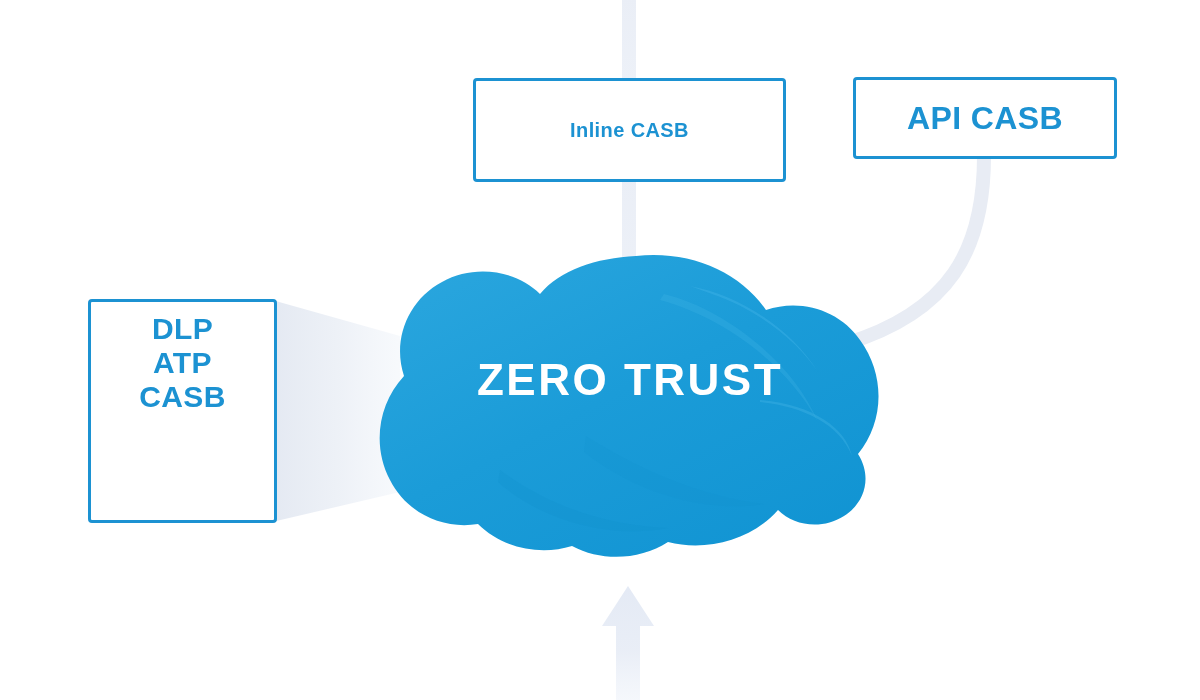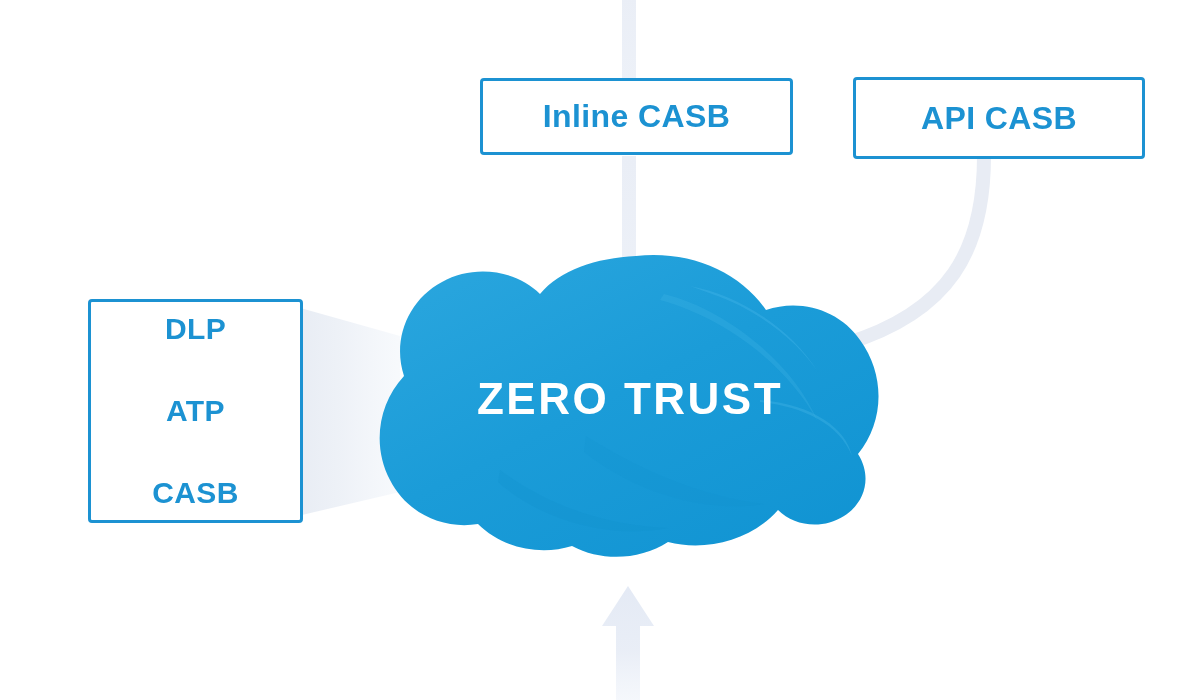--- a/index.html
+++ b/index.html
@@ -45,53 +45,52 @@
     justify-content: center;
     color: #1C92D2;
     font-weight: bold;
     letter-spacing: 0.4px;
   }
 
   #box-inline-casb {
     left: 473px;
     top: 78px;
     width: 313px;
-    height: 77px;
-    font-size: 32px;
-    margin-left: 7px;
+    height: 104px;
+    font-size: 20px;
   }
 
   #box-api-casb {
     left: 853px;
     top: 77px;
-    width: 292px;
+    width: 264px;
     height: 82px;
     font-size: 32px;
   }
 
   #box-security-services {
     left: 88px;
     top: 299px;
-    width: 215px;
+    width: 189px;
     height: 224px;
     font-size: 30px;
-    justify-content: space-between;
+    justify-content: flex-start;
     padding: 10px 0;
   }
 
   #box-security-services .svc-line {
     line-height: 1;
     padding: 2px 0;
   }
 
   
   #cloud-label {
     position: absolute;
     left: 390px;
-    top: 371px;
+    top: 352px;
     width: 480px;
     text-align: center;
     color: #ffffff;
     font-weight: bold;
     font-size: 44px;
     line-height: 1.28;
     letter-spacing: 2.5px;
     pointer-events: none;
   }
 </style>

